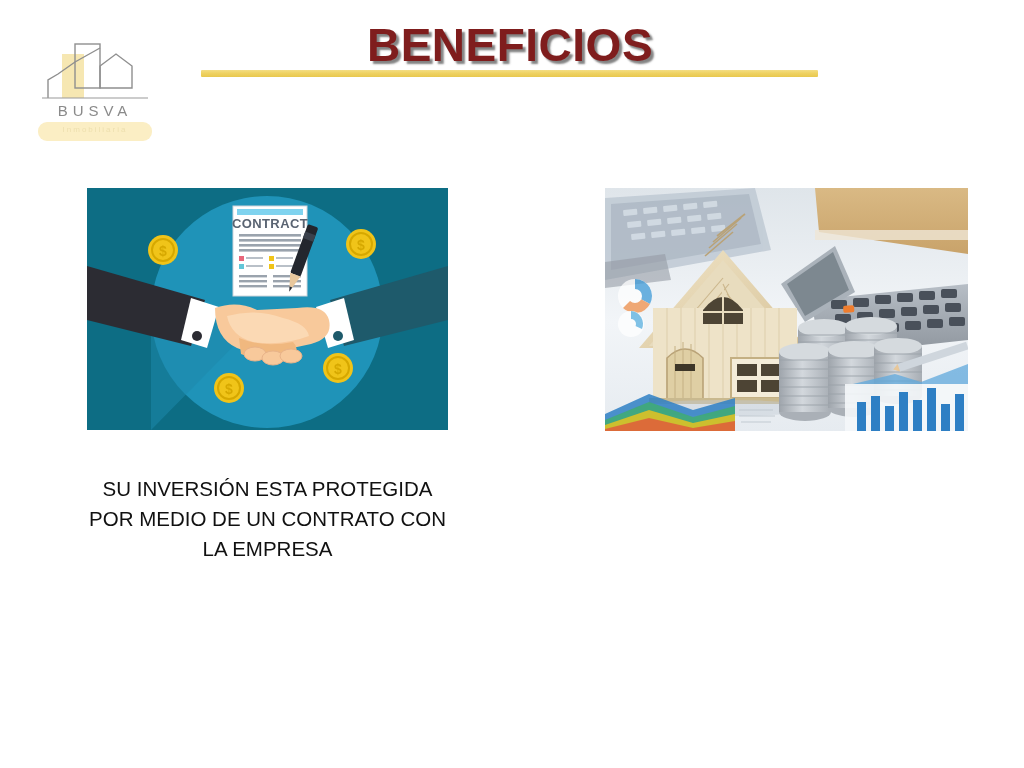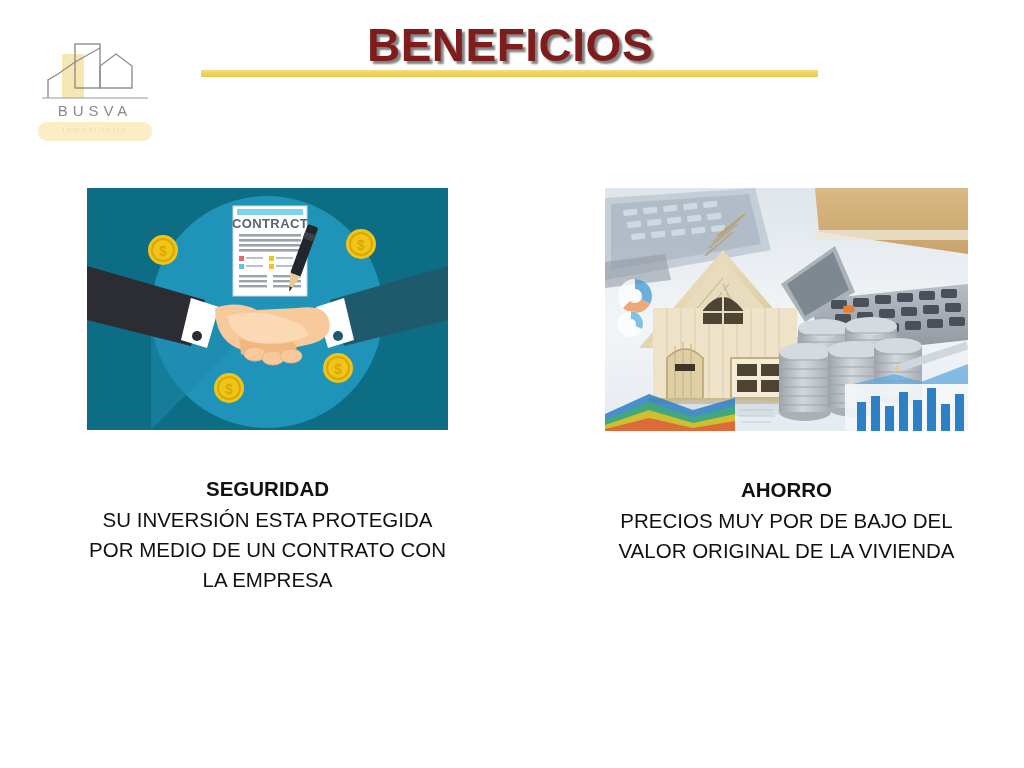--- a/index.html
+++ b/index.html
@@ -228,21 +228,20 @@
       </g>
       <g>
         <circle cx="251" cy="180" r="15" fill="#f0c419"></circle>
         <circle cx="251" cy="180" r="11" fill="none" stroke="#d6a800" stroke-width="2"></circle>
         <text x="251" y="186" font-family="Liberation Sans, sans-serif" font-size="14" font-weight="bold" fill="#d6a800" text-anchor="middle">$</text>
       </g>
     </svg>
   </div>
 
   <div class="caption">
-    <span class="caption-heading">SEGURIDAD</span>
     <span class="caption-body">SU INVERSIÓN ESTA PROTEGIDA POR MEDIO DE UN CONTRATO CON LA EMPRESA</span>
   </div>
 </div>
 
 <div class="col col-right">
 
   <div class="figure">
     <svg class="photo-house" viewBox="0 0 363 243" xmlns="http://www.w3.org/2000/svg" preserveAspectRatio="none">
       <defs>
         <linearGradient id="deskG" x1="0" y1="0" x2="0" y2="1">
@@ -483,17 +482,13 @@
       </g>
 
       <g stroke="#b9c2ca" stroke-width="1" opacity="0.8">
         <line x1="134" y1="222" x2="168" y2="222"></line>
         <line x1="134" y1="228" x2="170" y2="228"></line>
         <line x1="136" y1="234" x2="166" y2="234"></line>
       </g>
     </svg>
   </div>
 
-  <div class="caption">
-    <span class="caption-heading">AHORRO</span>
-    <span class="caption-body">PRECIOS MUY POR DE BAJO DEL VALOR ORIGINAL DE LA VIVIENDA</span>
-  </div>
 </div>
 
 </body></html>

